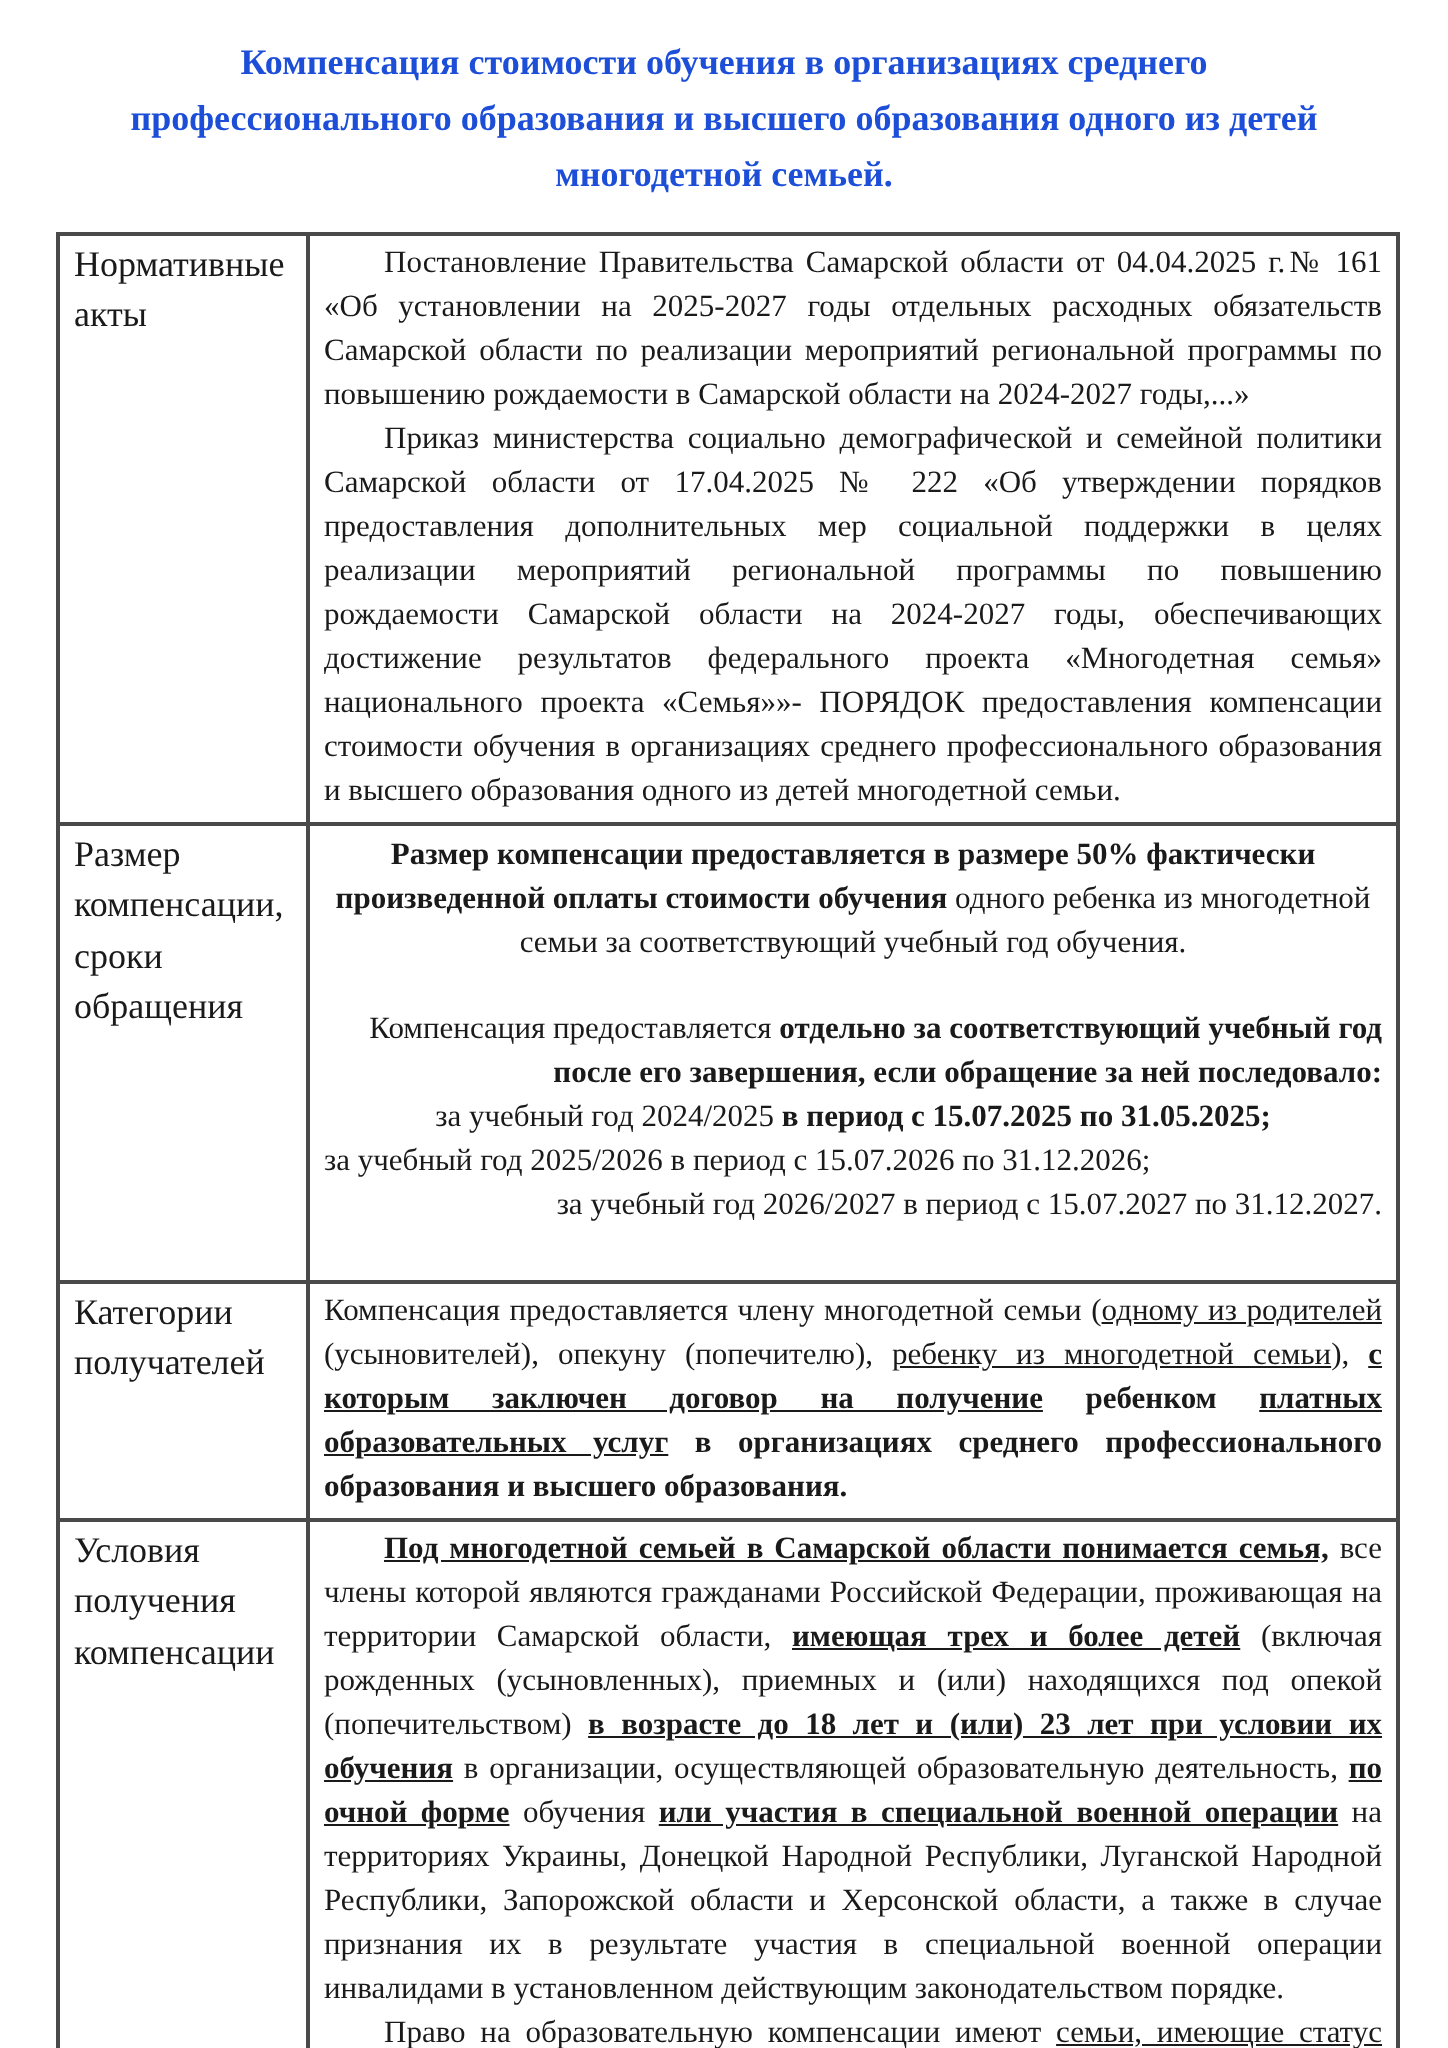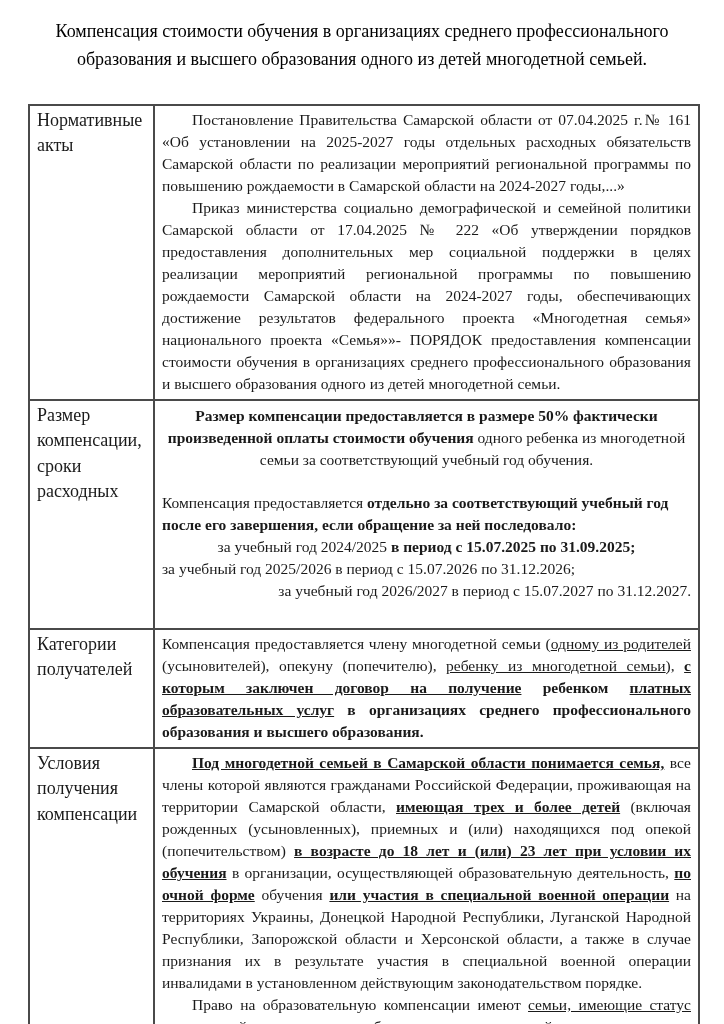--- a/index.html
+++ b/index.html
@@ -12,25 +12,25 @@
     height: 1024px;
     background: #ffffff;
     box-sizing: border-box;
     padding-top: 18px;
     font-family: "Liberation Serif", "DejaVu Serif", serif;
     color: #1a1a1a;
     overflow: hidden;
   }
   .doc-title {
     font-size: 18px;
-    font-weight: normal;
+    font-weight: bold;
     text-align: center;
     line-height: 1.55;
-    margin: 0 44px 30px 44px;
-    color: #000000;
+    margin: 0 44px 14px 44px;
+    color: #1d4ed8;
   }
   table.info-table {
     border-collapse: collapse;
     margin-left: 28px;
     width: 672px;
     table-layout: fixed;
   }
   table.info-table td {
     border: 2px solid #4a4a4a;
     vertical-align: top;
@@ -63,30 +63,30 @@
 </head>
 <body>
 
 <div class="page">
   <h1 class="doc-title">Компенсация стоимости обучения в организациях среднего профессионального образования и высшего образования одного из детей многодетной семьей.</h1>
   <table class="info-table">
     <tbody id="table-body">
         <tr>
           <td class="header-cell">Нормативные акты</td>
           <td class="content-cell">
-            <p class="para indent"><span>Постановление Правительства Самарской области от 07.04.2025 г.№ 161 «Об установлении на 2025-2027 годы отдельных расходных обязательств Самарской области по реализации мероприятий региональной программы по повышению рождаемости в Самарской области на 2024-2027 годы,...»</span></p>
+            <p class="para indent"><span>Постановление Правительства Самарской области от 04.04.2025 г.№ 161 «Об установлении на 2025-2027 годы отдельных расходных обязательств Самарской области по реализации мероприятий региональной программы по повышению рождаемости в Самарской области на 2024-2027 годы,...»</span></p>
             <p class="para indent"><span>Приказ министерства социально демографической и семейной политики Самарской области от 17.04.2025 № 222 «Об утверждении порядков предоставления дополнительных мер социальной поддержки в целях реализации мероприятий региональной программы по повышению рождаемости Самарской области на 2024-2027 годы, обеспечивающих достижение результатов федерального проекта «Многодетная семья» национального проекта «Семья»»- ПОРЯДОК предоставления компенсации стоимости обучения в организациях среднего профессионального образования и высшего образования одного из детей многодетной семьи.</span></p>
           </td>
         </tr>
         <tr>
-          <td class="header-cell">Размер компенсации, сроки расходных</td>
+          <td class="header-cell">Размер компенсации, сроки обращения</td>
           <td class="content-cell">
             <p class="para" style="text-align: center;"><span class="bold">Размер компенсации предоставляется в размере 50% фактически произведенной оплаты стоимости обучения</span><span> одного ребенка из многодетной семьи  за соответствующий учебный год обучения.</span></p>
-            <p class="para gap-before" style="text-align: left;"><span>Компенсация предоставляется </span><span class="bold">отдельно за соответствующий учебный год после его завершения, если обращение за ней последовало:</span></p>
-            <p class="para" style="text-align: center;"><span>за учебный год 2024/2025 </span><span class="bold">в период с 15.07.2025 по 31.09.2025;</span></p>
+            <p class="para gap-before" style="text-align: right;"><span>Компенсация предоставляется </span><span class="bold">отдельно за соответствующий учебный год после его завершения, если обращение за ней последовало:</span></p>
+            <p class="para" style="text-align: center;"><span>за учебный год 2024/2025 </span><span class="bold">в период с 15.07.2025 по 31.05.2025;</span></p>
             <p class="para" style="text-align: left;"><span>за учебный год 2025/2026 в период с 15.07.2026 по 31.12.2026;</span></p>
             <p class="para" style="text-align: right;"><span>за учебный год 2026/2027 в период с 15.07.2027 по 31.12.2027.</span></p>
           </td>
         </tr>
         <tr>
           <td class="header-cell">Категории получателей</td>
           <td class="content-cell">
             <p class="para"><span>Компенсация предоставляется члену  многодетной семьи (</span><span class="underline">одному из родителей</span><span> (усыновителей), опекуну (попечителю), </span><span class="underline">ребенку из многодетной семьи</span><span>), </span><span class="bold underline">с которым заключен договор на получение</span><span class="bold"> ребенком </span><span class="bold underline">платных образовательных услуг</span><span class="bold">  в организациях среднего профессионального образования и высшего образования.</span></p>
           </td>
         </tr>

